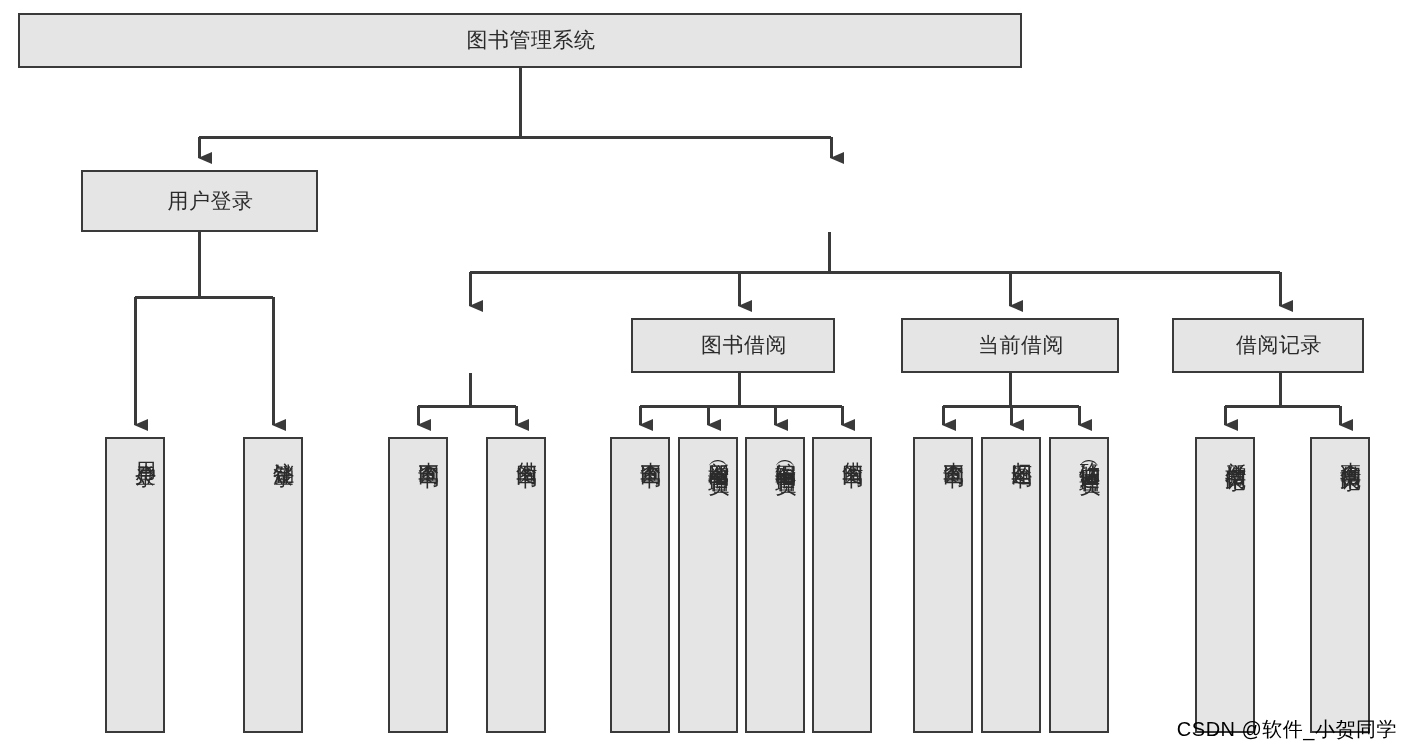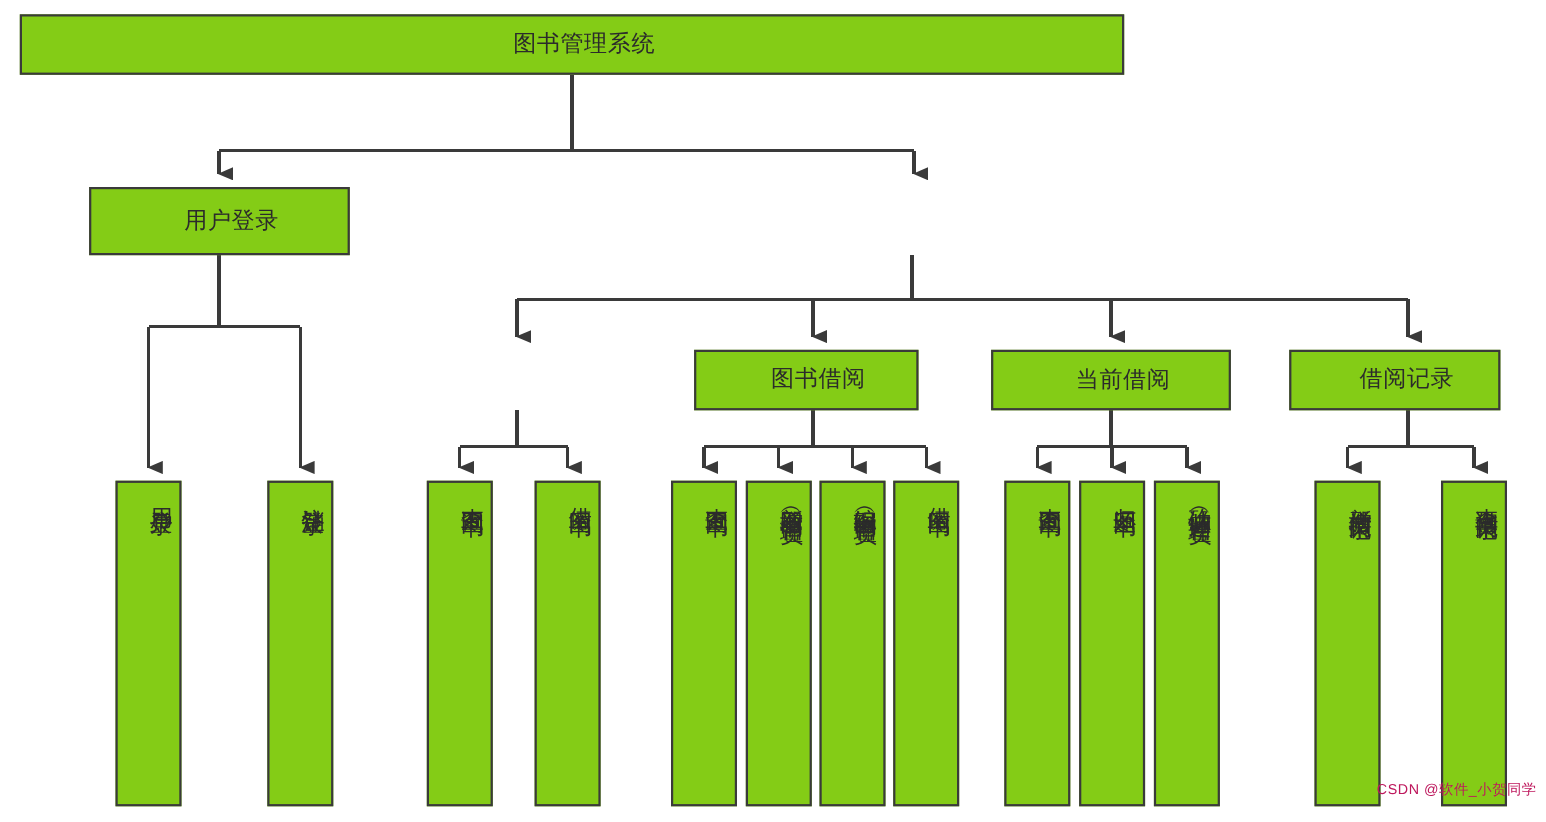--- a/index.html
+++ b/index.html
@@ -19,21 +19,21 @@
     position: absolute;
     left: 0;
     top: 0;
     width: 1405px;
     height: 747px;
   }
   .node {
     position: absolute;
     box-sizing: border-box;
     border: 2px solid #3a3a3a;
-    background: #84cc16;
+    background: #e5e5e5;
     display: flex;
     align-items: center;
     justify-content: center;
     color: #2b2b2b;
     z-index: 2;
     padding-left: 22px;
   }
   .node .lbl {
     display: block;
     text-align: center;
@@ -52,23 +52,23 @@
     writing-mode: vertical-rl;
     text-orientation: upright;
     font-size: 21px;
     line-height: 1.30;
     letter-spacing: 2px;
     white-space: nowrap;
   }
   .watermark {
     position: absolute;
     right: 8px;
-    bottom: 20px;
-    font-size: 13px;
-    color: #be185d;
+    bottom: 4px;
+    font-size: 20px;
+    color: #000000;
     z-index: 5;
     white-space: nowrap;
     letter-spacing: 0.5px;
   }
 </style>
 </head>
 <body>
 
 <div id="canvas">
 
@@ -126,21 +126,21 @@
     <span class="lbl">图书管理系统</span>
   </div>
 
   <div class="node horiz" style="left:81px; top:170px; width:237px; height:62px;">
     <span class="lbl">用户登录</span>
   </div>
 
   <div class="node horiz" style="left:631px; top:318px; width:204px; height:55px;">
     <span class="lbl">图书借阅</span>
   </div>
-  <div class="node horiz" style="left:901px; top:318px; width:218px; height:55px;font-family:Liberation Serif, serif;">
+  <div class="node horiz" style="left:901px; top:318px; width:218px; height:55px;">
     <span class="lbl">当前借阅</span>
   </div>
   <div class="node horiz" style="left:1172px; top:318px; width:192px; height:55px;">
     <span class="lbl">借阅记录</span>
   </div>
 
   <div class="node vert" style="left:105px; top:437px; width:60px; height:296px;">
     <span class="lbl">用户登录</span>
   </div>
   <div class="node vert" style="left:243px; top:437px; width:60px; height:296px;">

